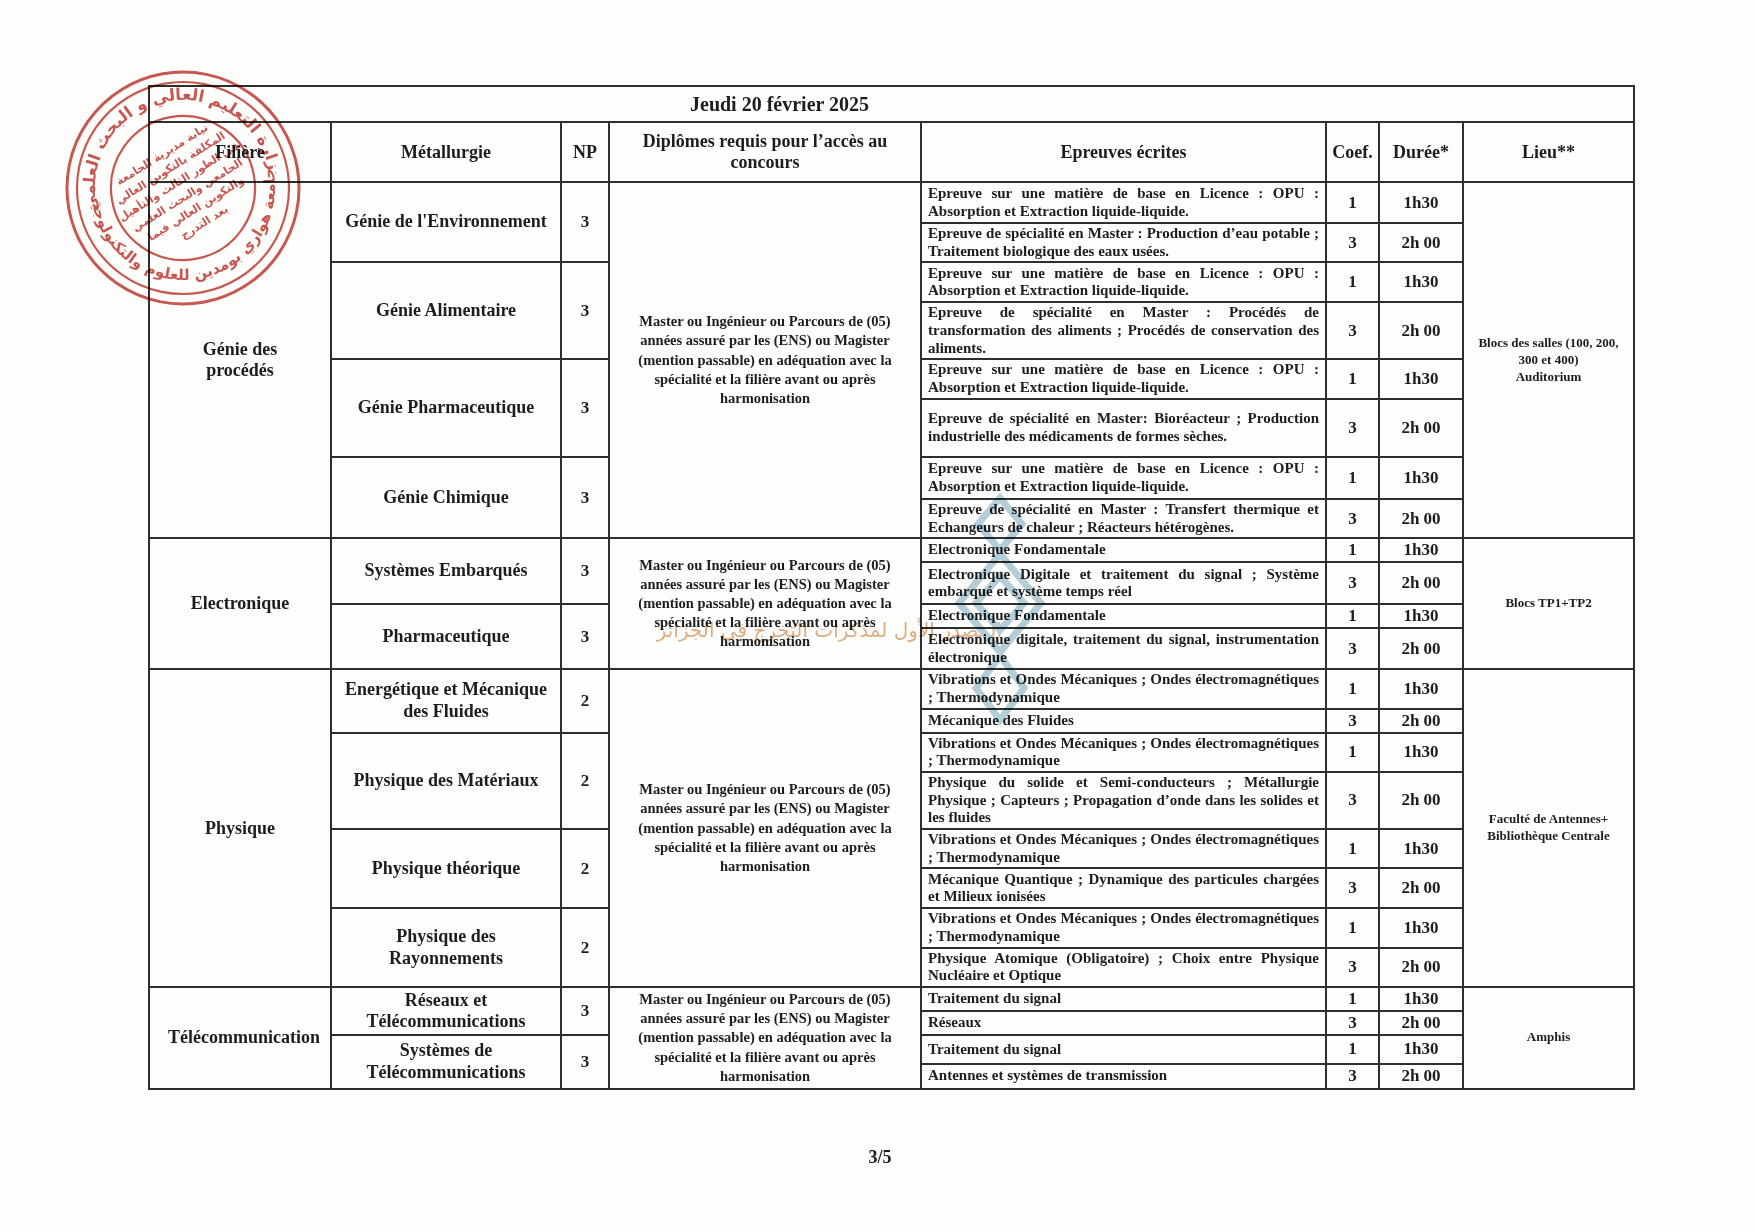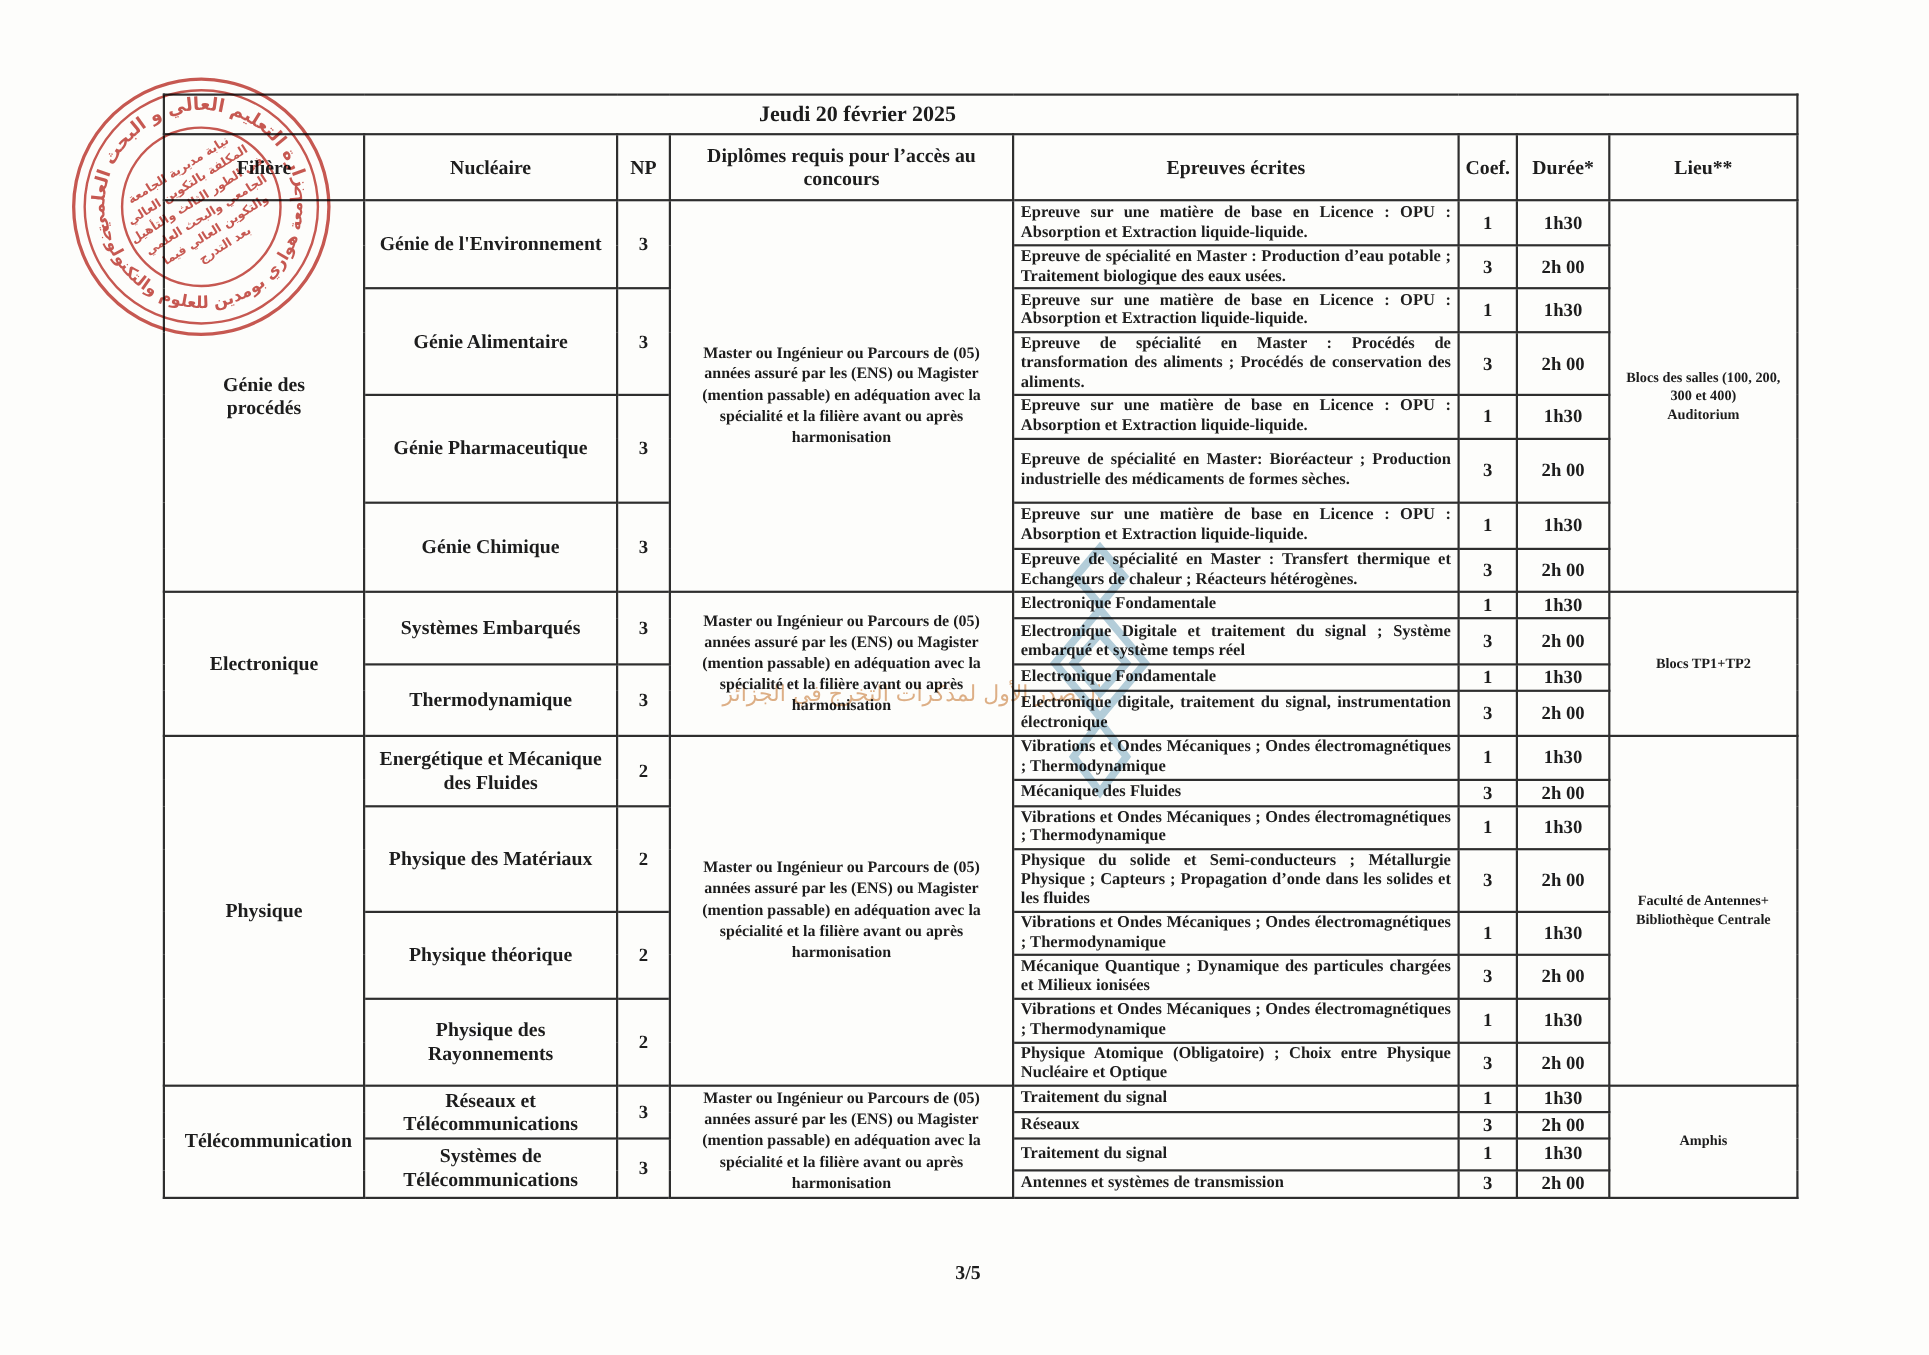--- a/index.html
+++ b/index.html
@@ -60,21 +60,21 @@
         <col style="width:171px">
     </colgroup>
 
     <tbody>
         <tr class="date-row">
       <td colspan="8"><span>Jeudi 20 février 2025</span></td>
     </tr>
 
     <tr class="head-row">
       <td>Filière</td>
-      <td>Nucléaire</td>
+      <td>Métallurgie</td>
       <td>NP</td>
       <td>Diplômes requis pour l’accès au concours</td>
       <td>Epreuves écrites</td>
       <td>Coef.</td>
       <td>Durée*</td>
       <td>Lieu**</td>
     </tr>
 
     <tr style="height:41px">
       <td class="c-fil" rowspan="8">Génie des procédés</td>
@@ -142,21 +142,21 @@
       <td class="c-lieu" rowspan="4">
         <div>Blocs TP1+TP2</div>
       </td>
     </tr>
     <tr style="height:42px">
       <td class="c-epr">Electronique Digitale et traitement du signal ; Système embarqué et système temps réel</td>
       <td class="c-coef">3</td>
       <td class="c-dur">2h 00</td>
     </tr>
     <tr style="height:24px">
-      <td class="c-spec" rowspan="2">Thermodynamique</td>
+      <td class="c-spec" rowspan="2">Pharmaceutique</td>
       <td class="c-np" rowspan="2">3</td>
       <td class="c-epr">Electronique Fondamentale</td>
       <td class="c-coef">1</td>
       <td class="c-dur">1h30</td>
     </tr>
     <tr style="height:41px">
       <td class="c-epr">Electronique digitale, traitement du signal, instrumentation électronique</td>
       <td class="c-coef">3</td>
       <td class="c-dur">2h 00</td>
     </tr>

